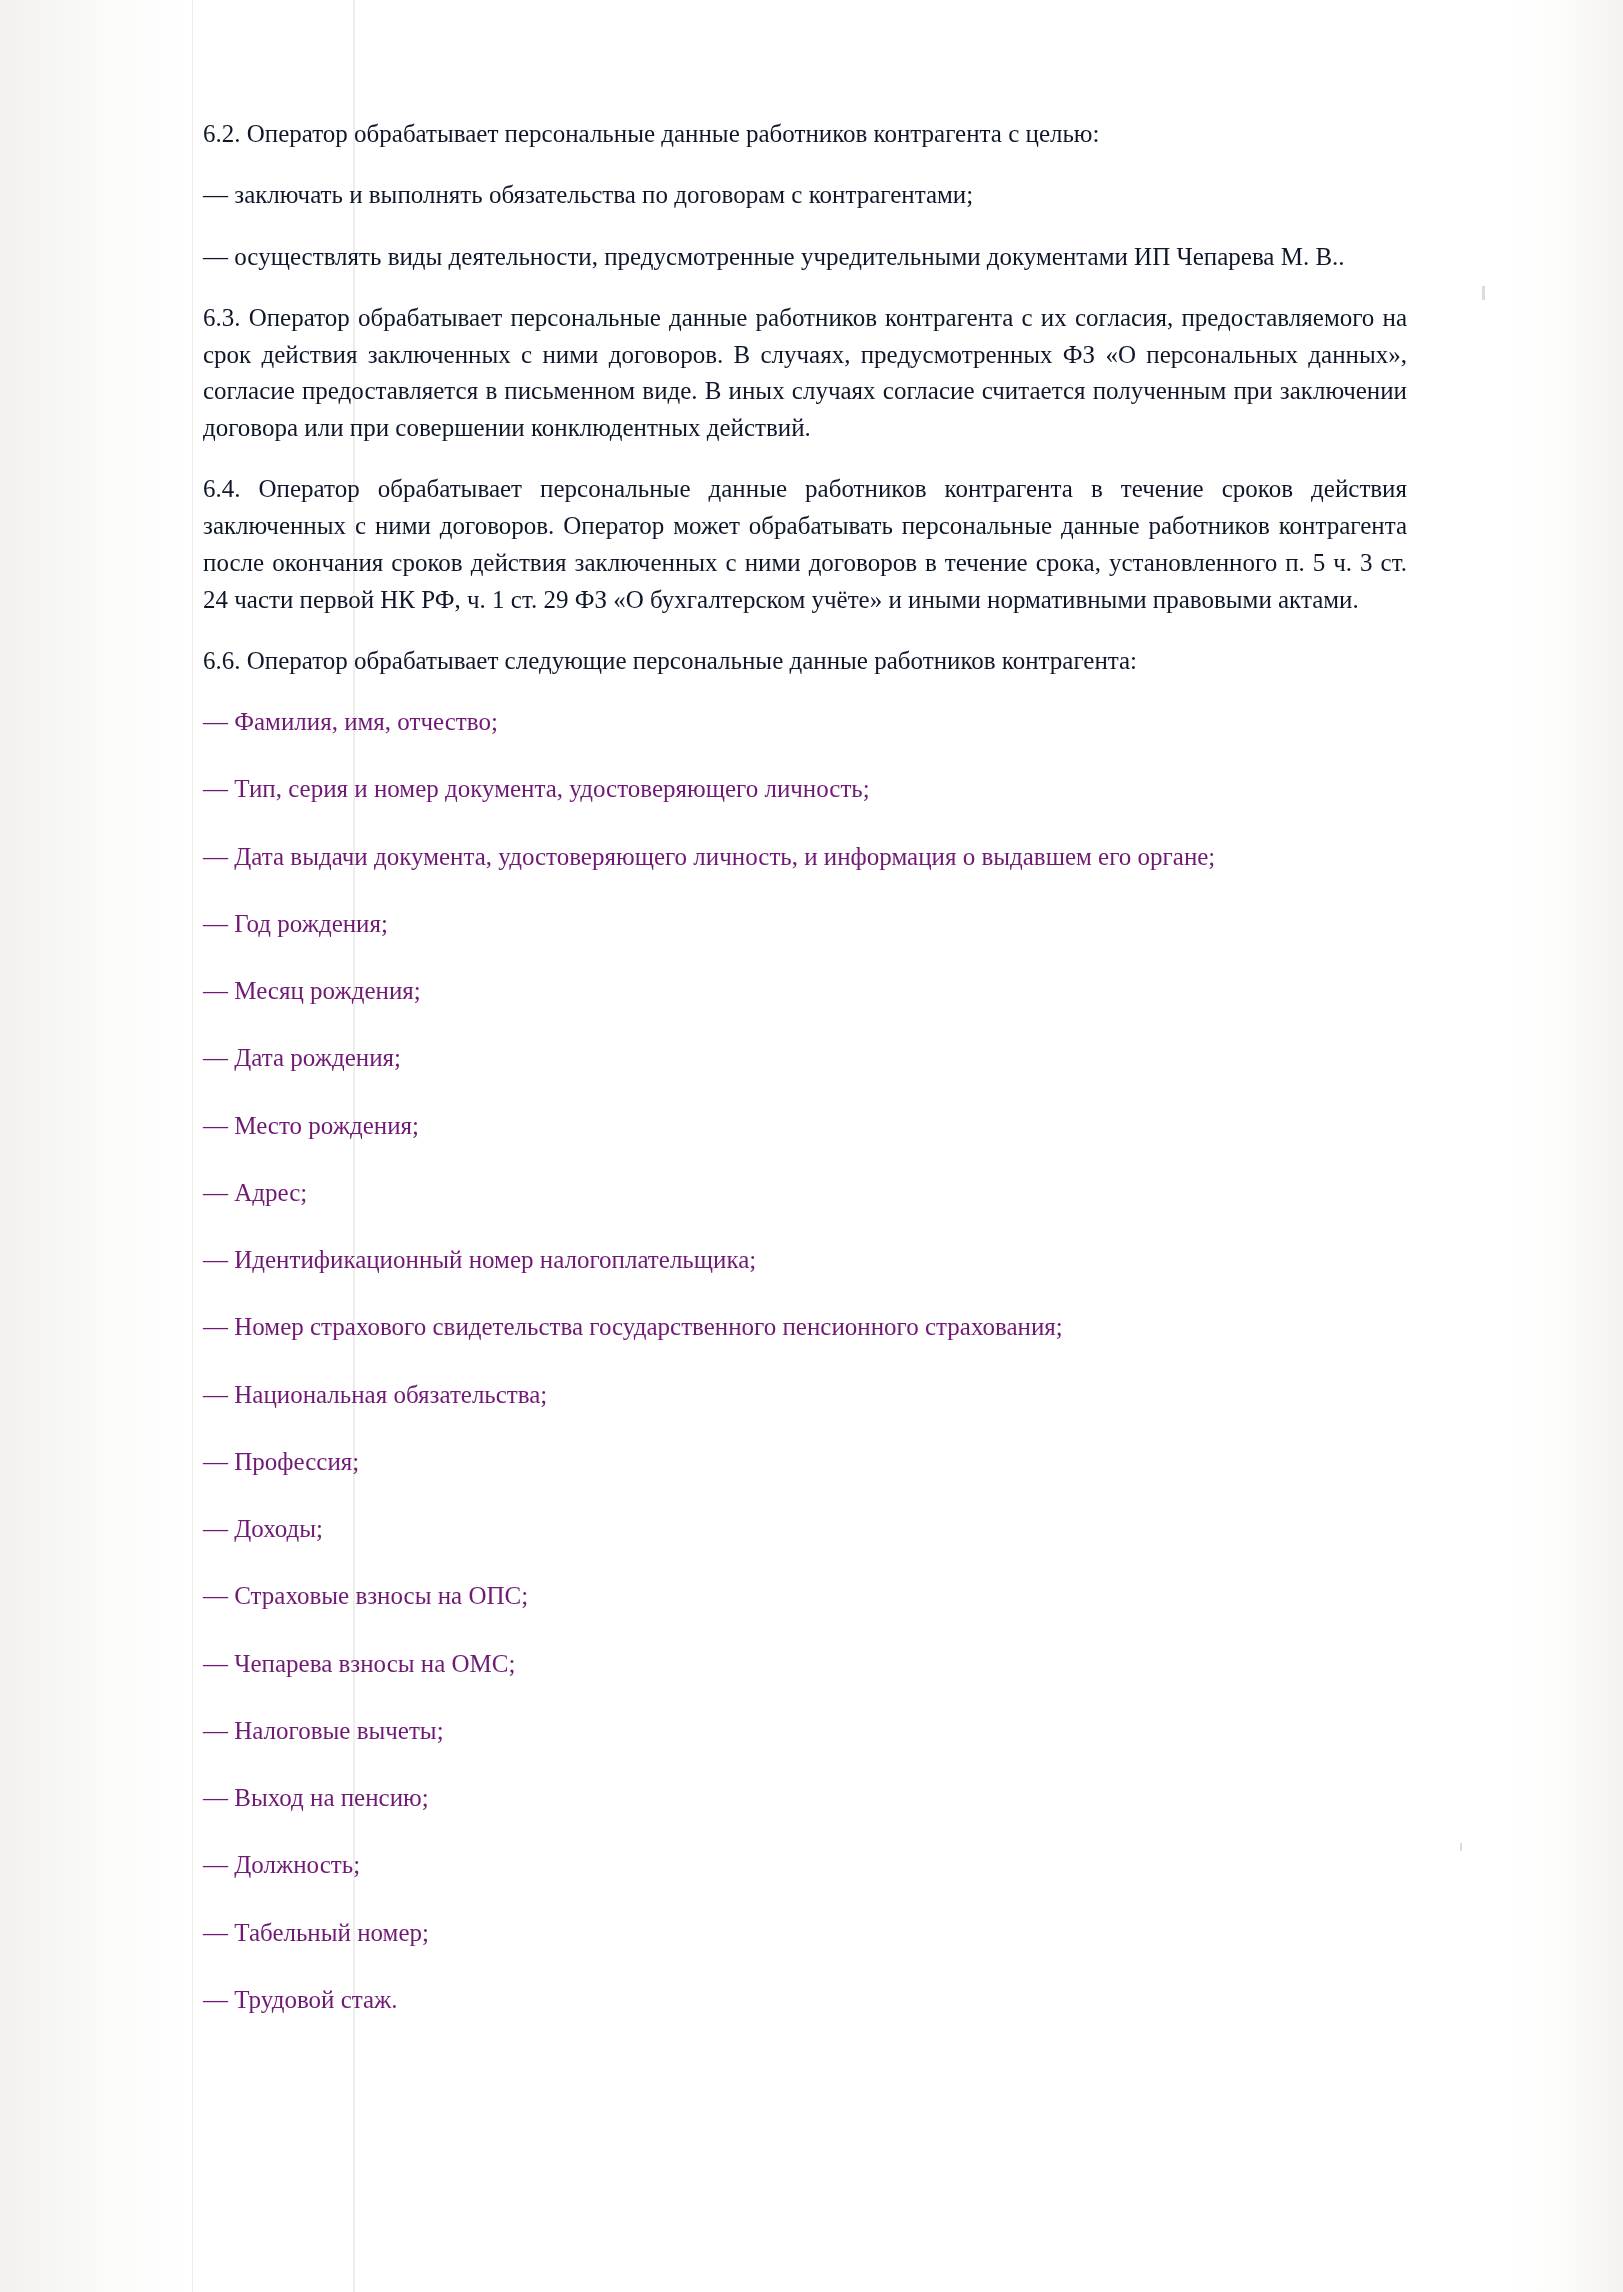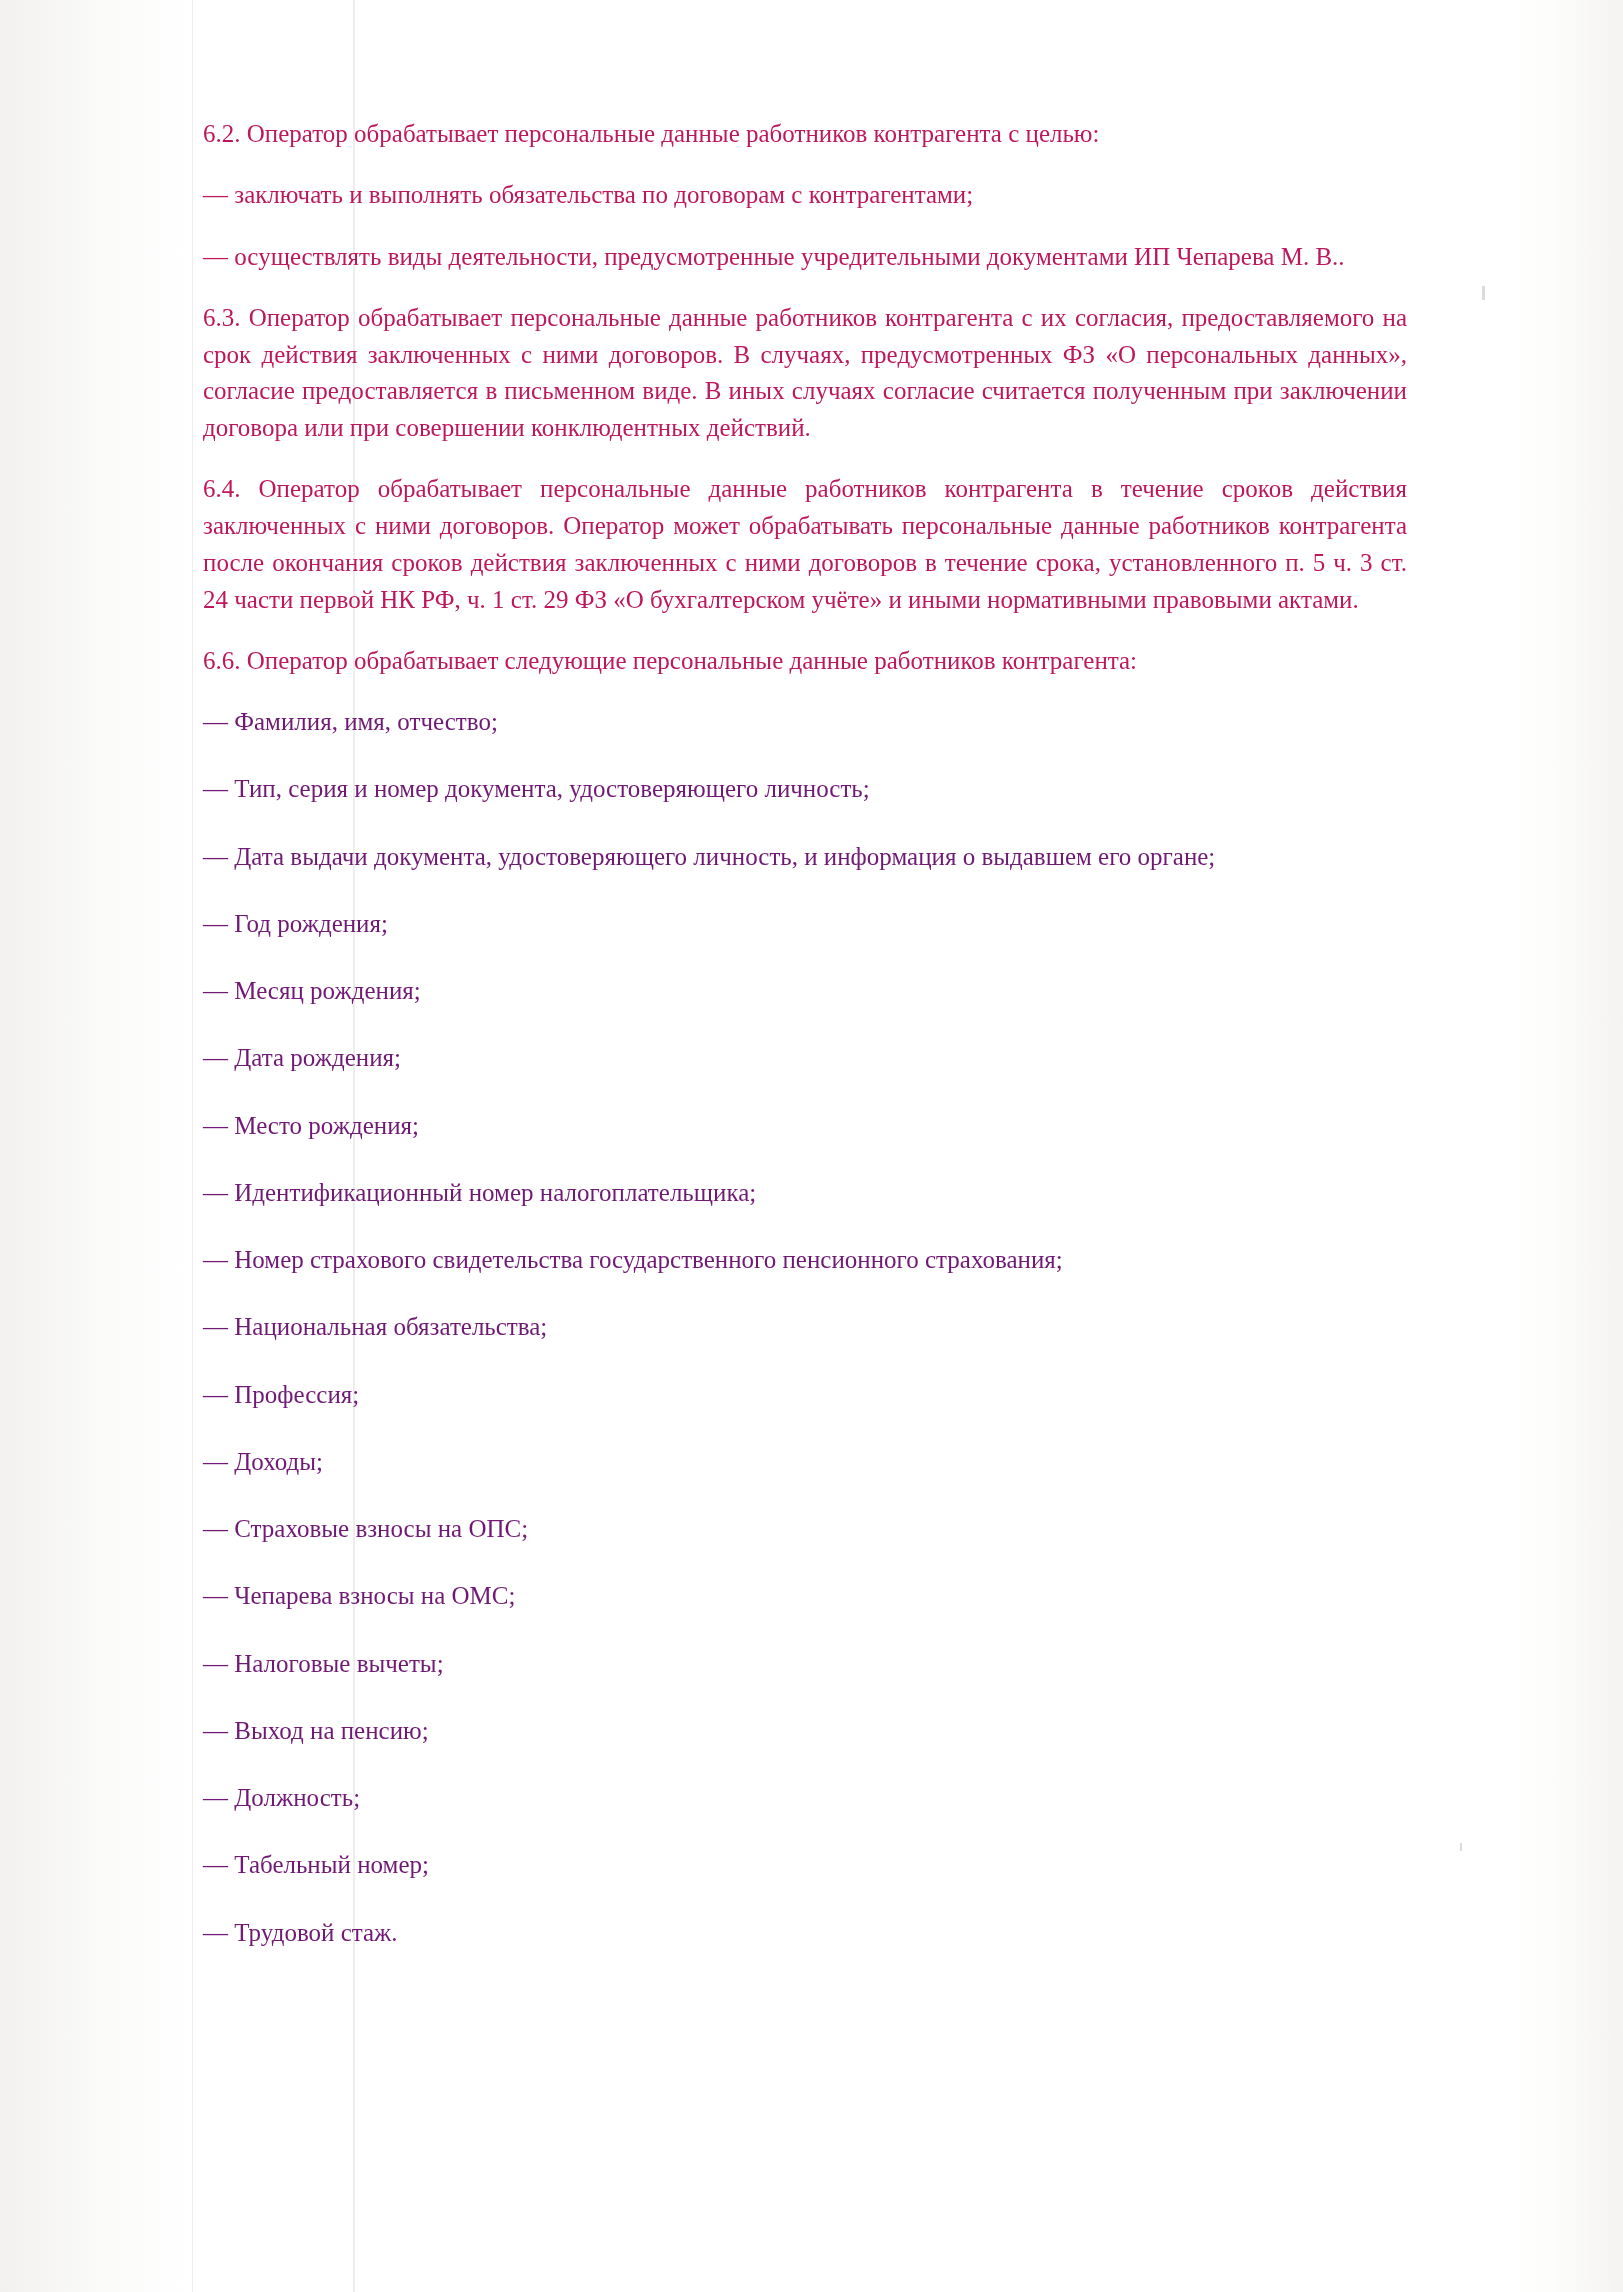--- a/index.html
+++ b/index.html
@@ -71,21 +71,21 @@
     top: 116px;
     width: 1204px;
   }
 
   p.para {
     margin: 0 0 24.5px 0;
     font-size: 25px;
     line-height: 1.47;
     text-align: justify;
     text-justify: inter-word;
-    color: #be185d;
+    color: #0f172a;
   }
   p.item {
     margin: 0 0 31px 0;
     font-size: 25px;
     line-height: 1.45;
     text-align: justify;
     color: #701a75;
   }
   p.item.last {
     margin-bottom: 16px;
@@ -115,20 +115,21 @@
     <p class="para">6.4. Оператор обрабатывает персональные данные работников контрагента в течение сроков действия заключенных с ними договоров. Оператор может обрабатывать персональные данные работников контрагента после окончания сроков действия заключенных с ними договоров в течение срока, установленного п. 5 ч. 3 ст. 24 части первой НК РФ, ч. 1 ст. 29 ФЗ «О бухгалтерском учёте» и иными нормативными правовыми актами.</p>
     <p class="para">6.6. Оператор обрабатывает следующие персональные данные работников контрагента:</p>
 
     <p class="item">— Фамилия, имя, отчество;</p>
     <p class="item">— Тип, серия и номер документа, удостоверяющего личность;</p>
     <p class="item">— Дата выдачи документа, удостоверяющего личность, и информация о выдавшем его органе;</p>
     <p class="item">— Год рождения;</p>
     <p class="item">— Месяц рождения;</p>
     <p class="item">— Дата рождения;</p>
     <p class="item">— Место рождения;</p>
+    <p class="item">— Адрес;</p>
     <p class="item">— Идентификационный номер налогоплательщика;</p>
     <p class="item ink-light">— Номер страхового свидетельства государственного пенсионного страхования;</p>
     <p class="item">— Национальная обязательства;</p>
     <p class="item">— Профессия;</p>
     <p class="item">— Доходы;</p>
     <p class="item">— Страховые взносы на ОПС;</p>
     <p class="item">— Чепарева взносы на ОМС;</p>
     <p class="item ink-lighter">— Налоговые вычеты;</p>
     <p class="item ink-lighter">— Выход на пенсию;</p>
     <p class="item ink-light">— Должность;</p>

